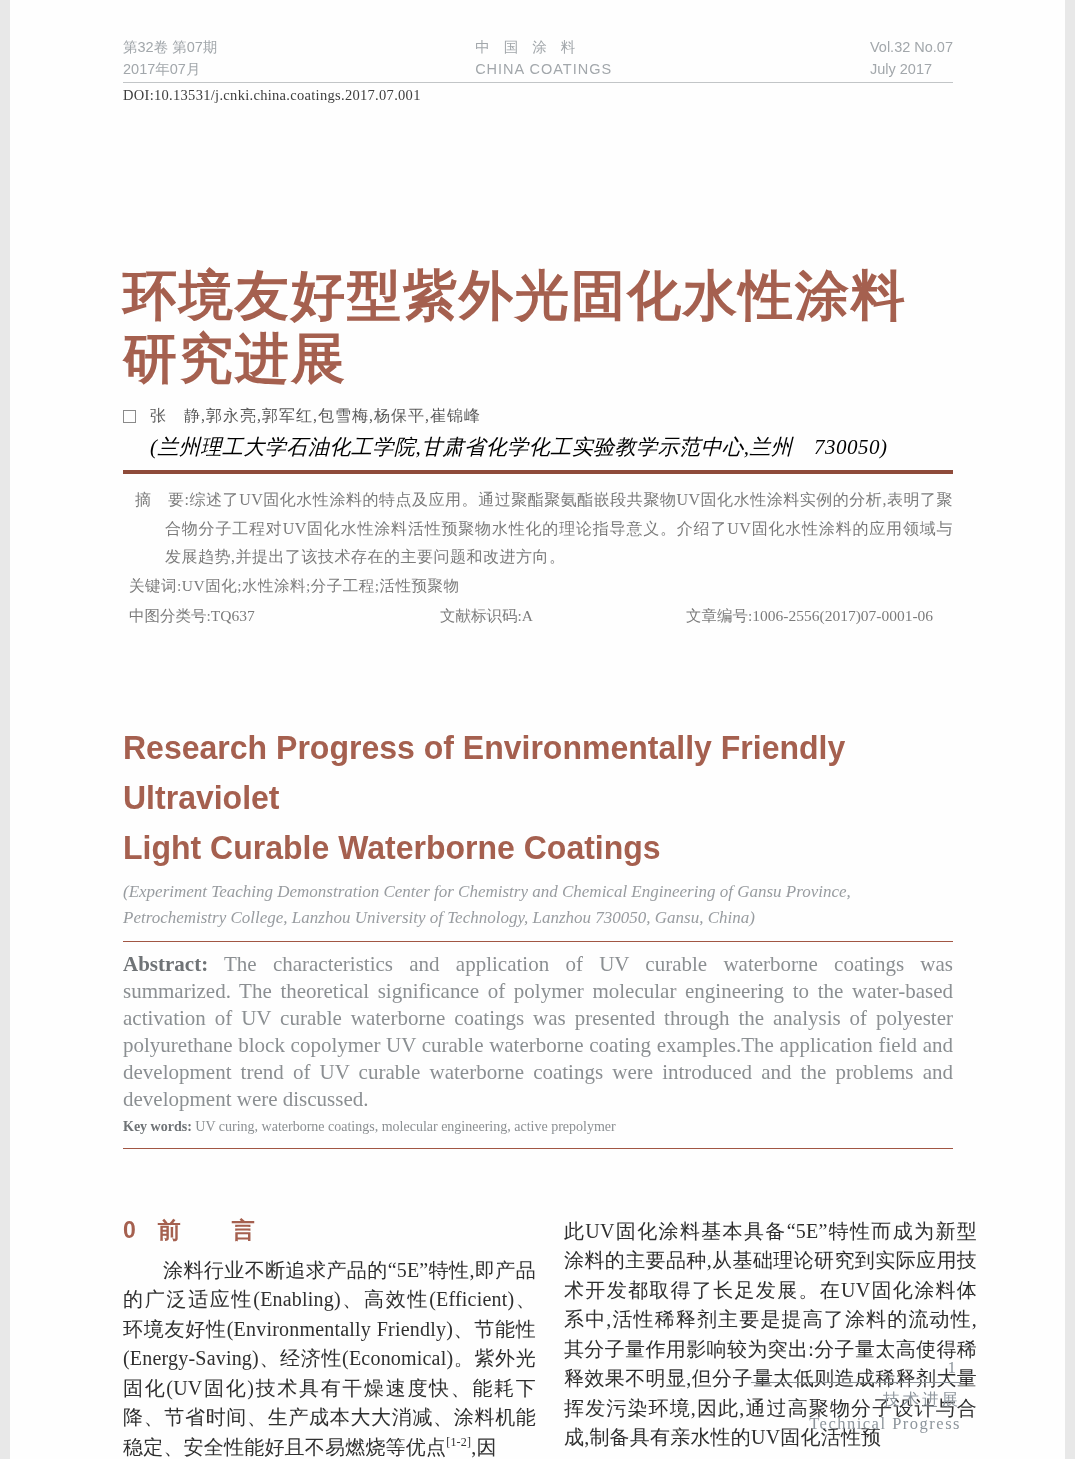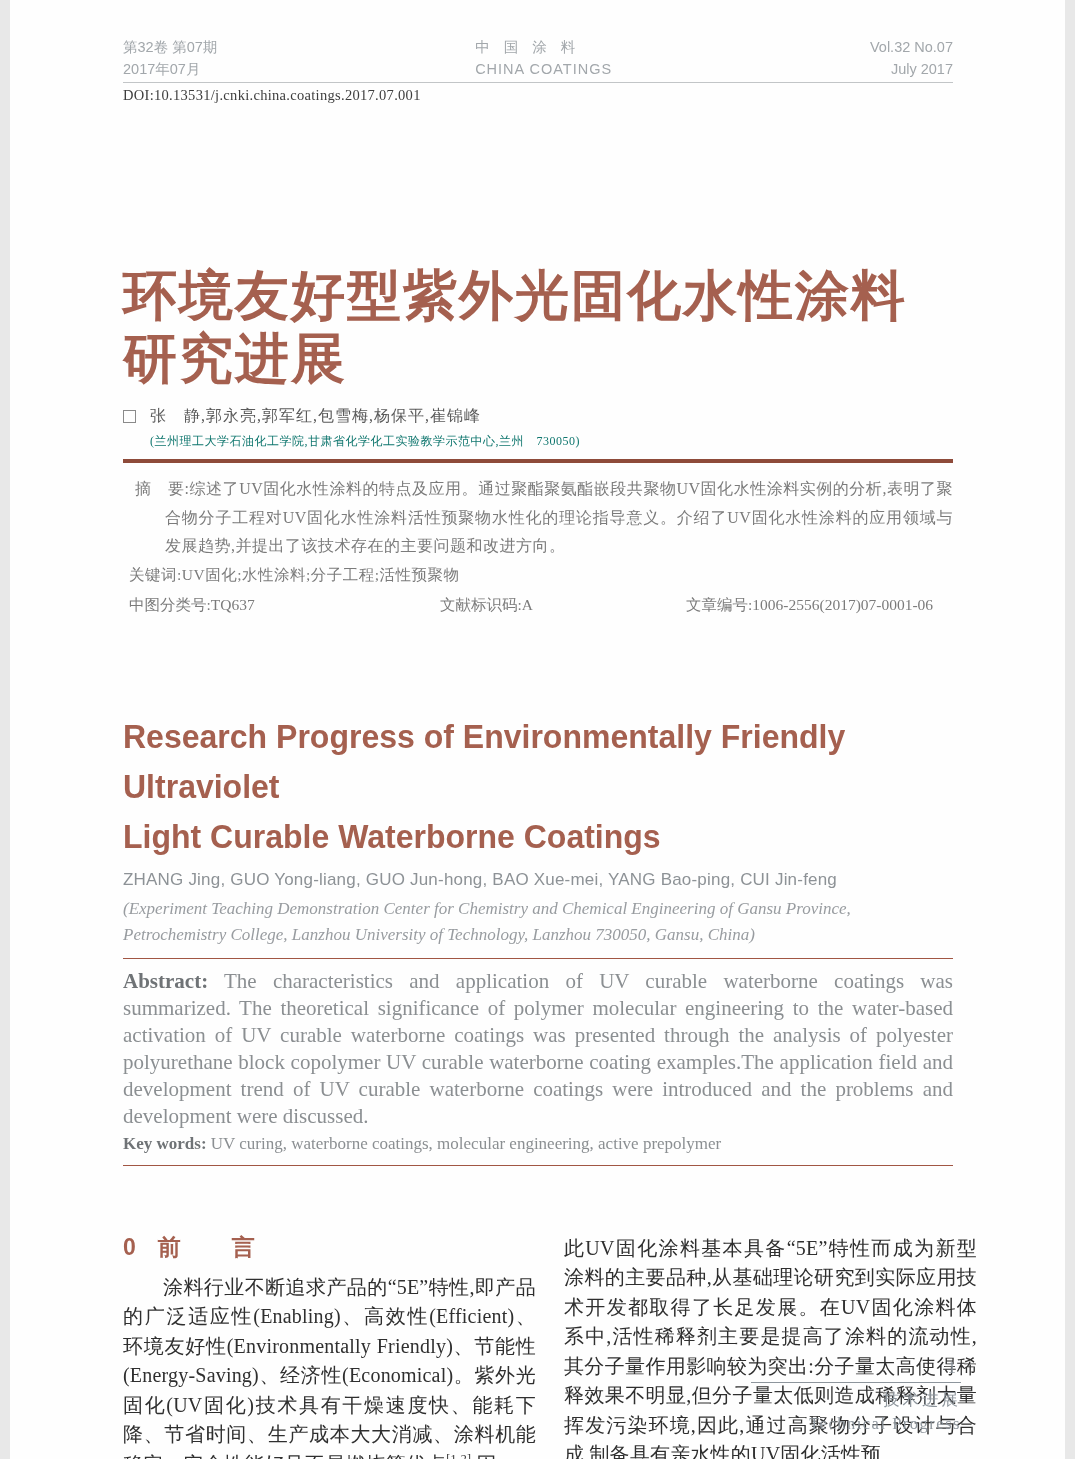--- a/index.html
+++ b/index.html
@@ -11,41 +11,41 @@
   .content { margin:0 112px 0 113px; }
 
   
   .jheader {
     display:flex; justify-content:space-between; align-items:flex-end;
     padding-top:36px; color:#a2a7ab;
     font-family:"Liberation Sans", sans-serif; font-size:14.5px; line-height:22px;
   }
   .jheader .col { white-space:nowrap; }
   .jheader .center { }
-  .jheader .right { text-align:right; }
+  .jheader .right { text-align:left; }
   .jh-cn { letter-spacing:5px; }
   .jh-en { letter-spacing:1px; }
   .header-rule { border:none; border-top:1.5px solid #c2c5c7; margin:2px 0 0 0; }
   .doi { margin-top:4px; font-size:14.5px; color:#3d3d3d; letter-spacing:0.3px; }
 
   
   .title-cn {
     margin-top:160px; color:#a5604f;
     font-family:"Liberation Sans", sans-serif; font-weight:bold;
     font-size:54px; line-height:63px; letter-spacing:2px;
   }
   .authors-cn {
     margin-top:16px; font-size:16px; color:#5a5a5a; display:flex; align-items:center;
     letter-spacing:1px;
   }
   .author-marker {
     display:inline-block; width:11px; height:11px; border:1.5px solid #8a8a8a;
     margin-right:14px; flex:0 0 auto;
   }
-  .affiliation-cn { margin-top:6px; padding-left:27px; font-size:12px; color:#0f766e; letter-spacing:0.5px; }
+  .affiliation-cn { margin-top:6px; padding-left:27px; font-size:21px; color:#000000; letter-spacing:0.5px;font-style:italic; }
   .rule-thick { height:4px; background:#8e4b3a; margin-top:9px; }
 
   
   .abstract-cn {
     margin:12px 0 0 6px; padding-left:36px; text-indent:-30px;
     font-size:16px; line-height:28.5px; color:#7b7b7b; text-align:justify; letter-spacing:0.5px;
   }
   .keywords-cn { margin:4px 0 0 6px; font-size:15.5px; color:#7b7b7b; letter-spacing:0.5px; }
   .meta-row { margin:9px 0 0 6px; display:flex; font-size:15.5px; color:#7b7b7b; }
   .meta-row .m1 { flex:0 0 311px; }
@@ -64,21 +64,21 @@
     font-size:17px; color:#8d9296; letter-spacing:0.2px;
   }
   .affiliation-en {
     margin-top:6px; font-style:italic; font-size:17px; line-height:26px; color:#989ca0;
   }
   .rule-thin { border:none; border-top:1.5px solid #a15643; margin:10px 0 0 0; }
   .abstract-en {
     margin-top:9px; font-size:21px; line-height:27px; color:#8b8f92; text-align:justify;
   }
   .abstract-en b, .kw-en b { color:#6f7376; }
-  .kw-en { margin-top:0px; font-size:17px; line-height:27px; color:#8b8f92; }
+  .kw-en { margin-top:0px; font-size:14px; line-height:27px; color:#8b8f92; }
   .rule-thin2 { border:none; border-top:1.5px solid #a15643; margin:8px 0 0 0; }
 
   
   .columns { margin-top:66px; display:flex; gap:28px; }
   .colL, .colR { flex:0 0 413px; width:413px; }
   .sec-head {
     color:#a5604f; font-family:"Liberation Sans", sans-serif; font-weight:bold;
     font-size:23px; line-height:30px;
   }
   .sec-head .num { margin-right:22px; }
@@ -138,21 +138,20 @@
     <div class="meta-row">
       <span class="m1">中图分类号:TQ637</span>
       <span class="m2">文献标识码:A</span>
       <span class="m3">文章编号:1006-2556(2017)07-0001-06</span>
     </div>
 
     <h2 class="title-en" style="margin-bottom:0;">
       <span>Research Progress of Environmentally Friendly Ultraviolet</span><br>
       <span>Light Curable Waterborne Coatings</span>
     </h2>
-    <div class="authors-en">ZHANG Jing, GUO Yong-liang, GUO Jun-hong, BAO Xue-mei, YANG Bao-ping, CUI Jin-feng</div>
     <div class="affiliation-en">(Experiment Teaching Demonstration Center for Chemistry and Chemical Engineering of Gansu Province, Petrochemistry College, Lanzhou University of Technology, Lanzhou 730050, Gansu, China)</div>
 
     <hr class="rule-thin">
 
     <p class="abstract-en" style="margin-bottom:0;"><b>Abstract:</b><span> The characteristics and application of UV curable waterborne coatings was summarized. The theoretical significance of polymer molecular engineering to the water-based activation of UV curable waterborne coatings was presented through the analysis of polyester polyurethane block copolymer UV curable waterborne coating examples.The application field and development trend of UV curable waterborne coatings were introduced and the problems and development were discussed.</span></p>
     <div class="kw-en"><b>Key words:</b><span> UV curing, waterborne coatings, molecular engineering, active prepolymer</span></div>
 
     <hr class="rule-thin2">
 
     <div class="columns">

